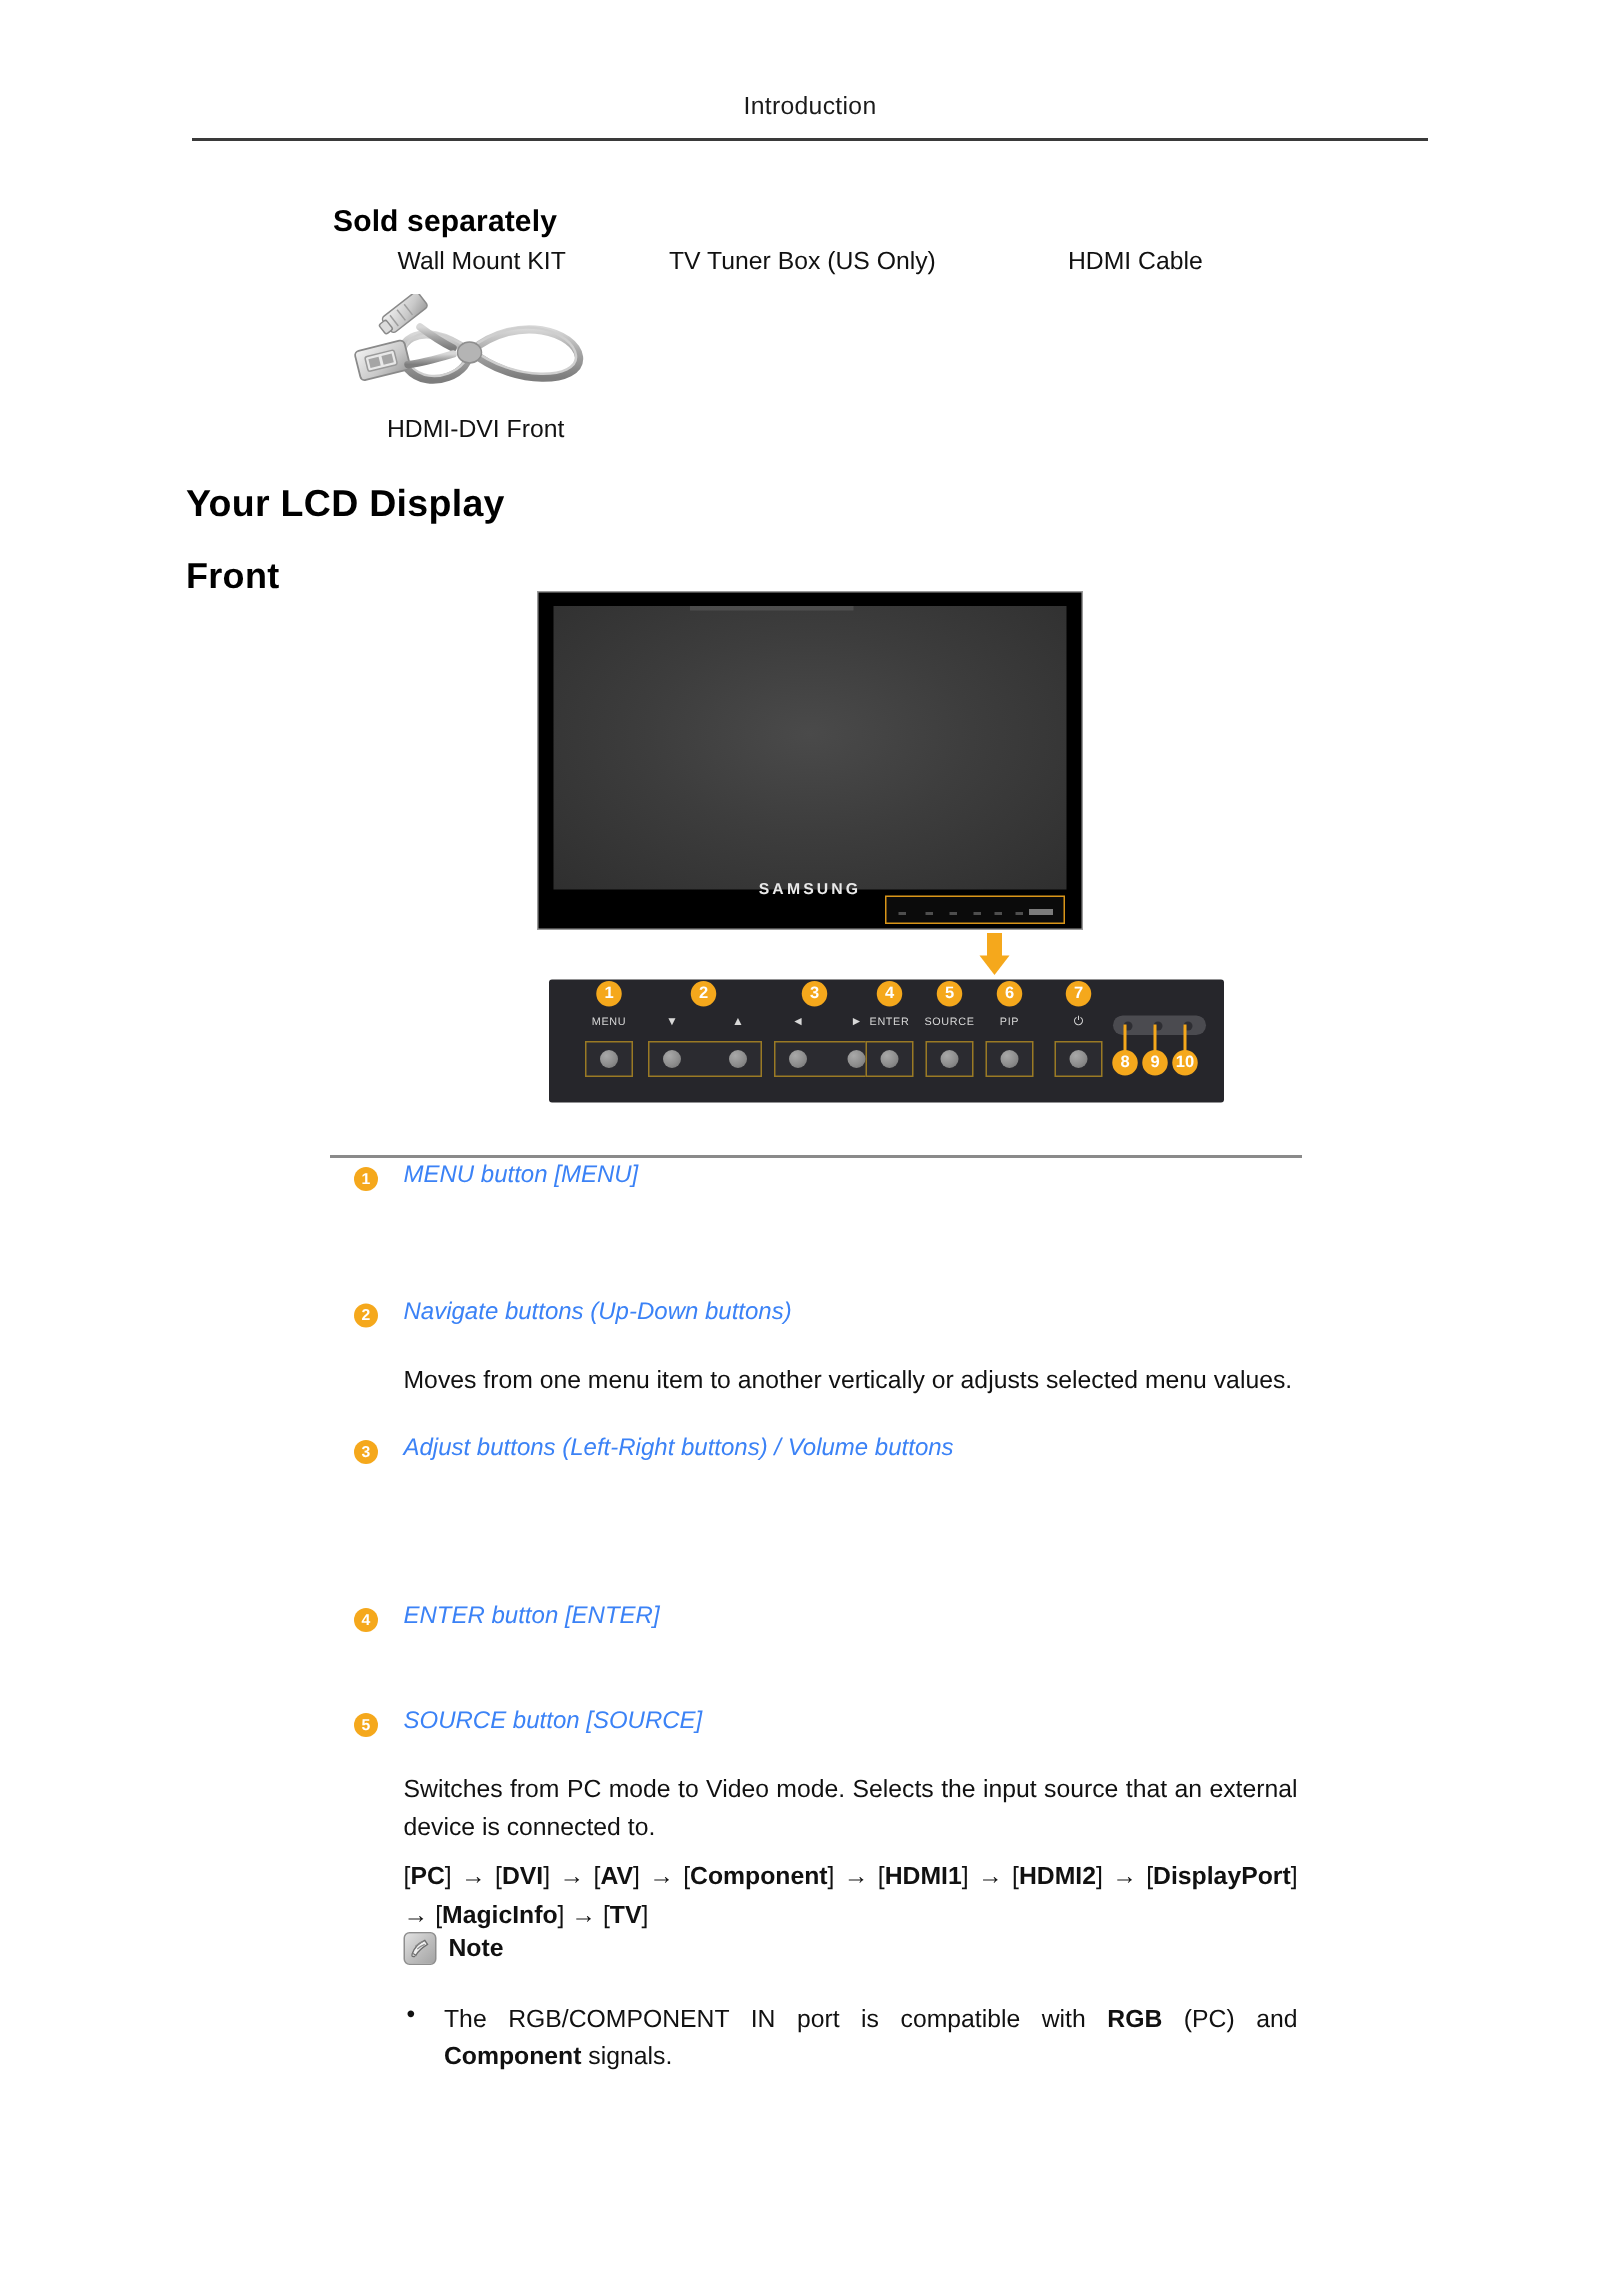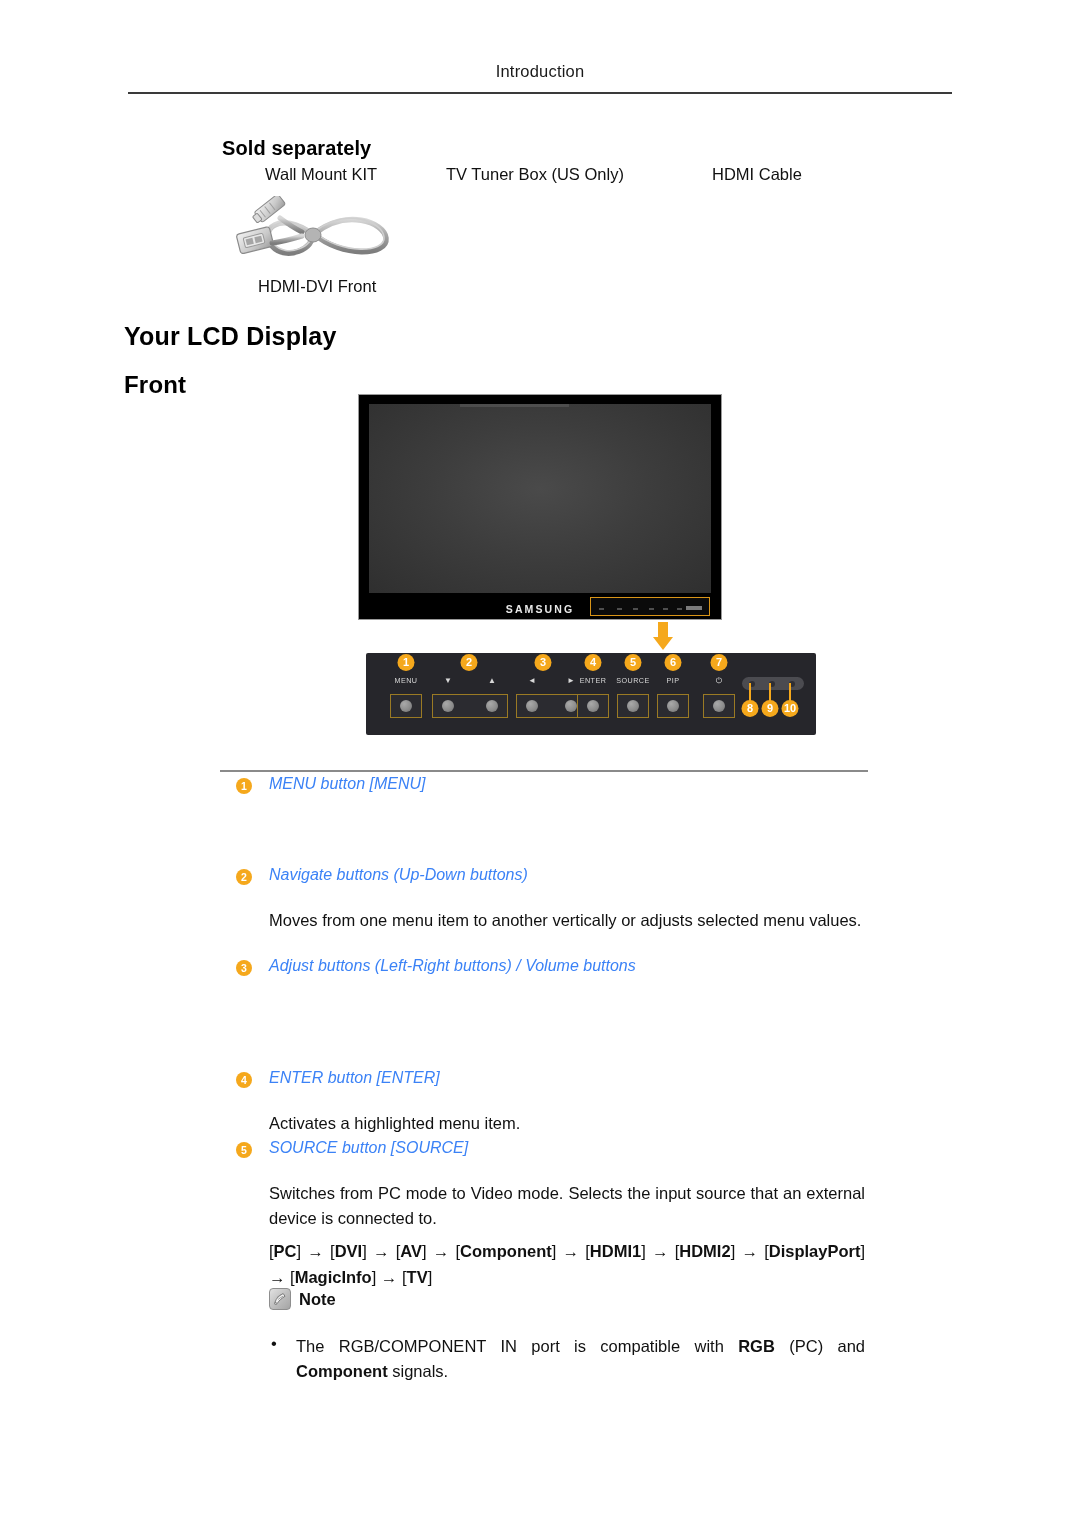--- a/index.html
+++ b/index.html
@@ -116,21 +116,21 @@
   .monitor-glint {
     position: absolute;
     top: 9px;
     left: 28%;
     width: 30%;
     height: 3px;
     background: rgba(255,255,255,.10);
   }
   .samsung-logo {
     position: absolute;
-    bottom: 4px;
+    bottom: 20px;
     left: 0;
     width: 100%;
     text-align: center;
     color: #e9e9e9;
     font-size: 10.5px;
     font-weight: bold;
     letter-spacing: 2.1px;
     font-family: "Liberation Sans", sans-serif;
   }
   .bezel-highlight {
@@ -512,21 +512,20 @@
 
   <div class="item-badge" style="top:869px">2</div>
   <div class="item-title" style="top:866px">Navigate buttons (Up-Down buttons)</div>
   <div class="item-body" style="top:908px">Moves from one menu item to another vertically or adjusts selected menu values.</div>
 
   <div class="item-badge" style="top:960px">3</div>
   <div class="item-title" style="top:957px">Adjust buttons (Left-Right buttons) / Volume buttons</div>
 
   <div class="item-badge" style="top:1072px">4</div>
   <div class="item-title" style="top:1069px">ENTER button [ENTER]</div>
-  <div class="item-body" style="top:1111px">Activates a highlighted menu item.</div>
 
   <div class="item-badge" style="top:1142px">5</div>
   <div class="item-title" style="top:1139px">SOURCE button [SOURCE]</div>
   <div class="item-body justified" style="top:1181px">Switches from PC mode to Video mode. Selects the input source that an external device is connected to.</div>
 
   <div class="chain" style="top:1238px"><span class="brk">[</span><span>PC</span><span class="brk">]</span> → <span class="brk">[</span><span>DVI</span><span class="brk">]</span> → <span class="brk">[</span><span>AV</span><span class="brk">]</span> → <span class="brk">[</span><span>Component</span><span class="brk">]</span> → <span class="brk">[</span><span>HDMI1</span><span class="brk">]</span> → <span class="brk">[</span><span>HDMI2</span><span class="brk">]</span> → <span class="brk">[</span><span>DisplayPort</span><span class="brk">]</span> → <span class="brk">[</span><span>MagicInfo</span><span class="brk">]</span> → <span class="brk">[</span><span>TV</span><span class="brk">]</span></div>
 
   <div class="note-row">
     <span class="note-icon">
       <svg viewBox="0 0 22 22" width="20" height="20">

